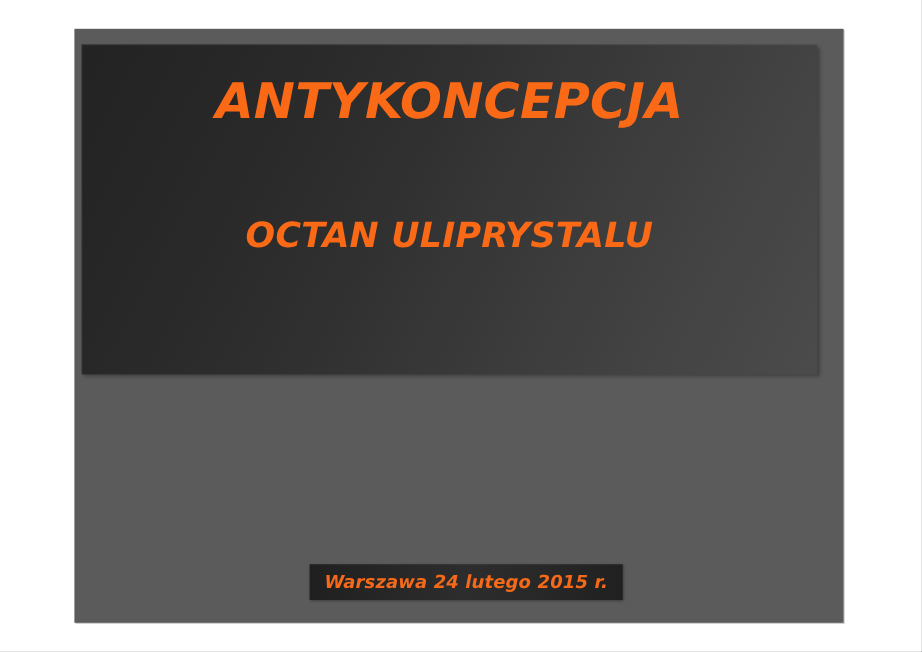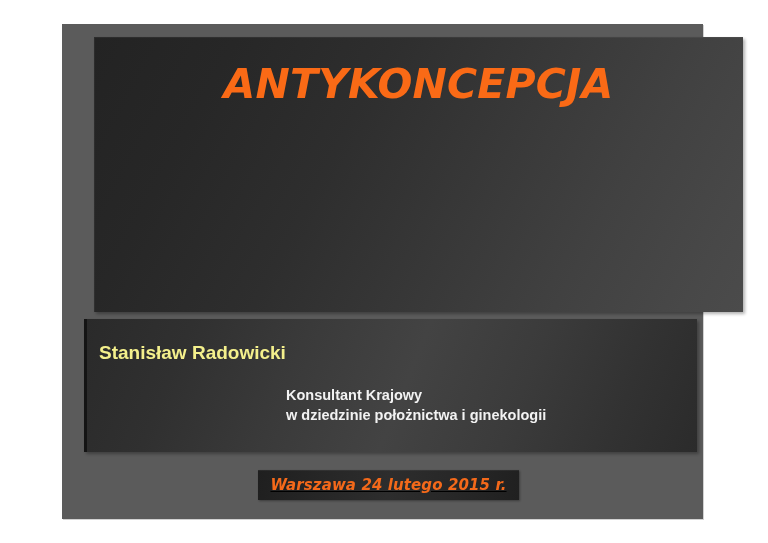--- a/index.html
+++ b/index.html
@@ -30,38 +30,37 @@
     top: 24px;
     width: 641px;
     height: 495px;
     background: #5b5b5b;
     box-shadow: 1px 1px 0 0 rgba(0,0,0,0.18);
   }
 
   
   #title-panel {
     position: absolute;
-    left: 32px;
+    left: 6px;
     top: 13px;
     width: 613px;
     height: 275px;
     background:
       linear-gradient(118deg,
         #232323 0%,
         #272727 18%,
         #2e2e2e 38%,
         #383838 58%,
         #414141 76%,
         #484848 92%,
         #4b4b4b 100%);
     box-shadow:
       inset 1px 1px 0 0 rgba(255,255,255,0.045),
       2px 2px 3px 0 rgba(0,0,0,0.30);
     overflow: hidden;
-    padding-left: 36px;
   }
 
   .title-block {
     position: absolute;
     left: 0;
     top: 24px;
     width: 100%;
     text-align: center;
   }
 
@@ -156,21 +155,20 @@
         #262626 24%,
         #2d2d2d 50%,
         #272727 76%,
         #202020 100%);
     box-shadow:
       inset 0 1px 0 0 rgba(255,255,255,0.05),
       1px 1px 2px 0 rgba(0,0,0,0.35);
     display: flex;
     align-items: center;
     justify-content: center;
-    text-decoration: underline;
   }
 
   #date-text {
     color: #f4691a;
     font-family: "DejaVu Sans", sans-serif;
     font-weight: bold;
     font-style: italic;
     font-size: 15px;
     line-height: 17px;
     letter-spacing: 0.1px;
@@ -183,32 +181,25 @@
 <div id="slide-root">
 
   <div id="slide-frame">
 
     <div id="title-panel">
 
       <div class="title-block">
         <div class="title-line">ANTYKONCEPCJA</div>
       </div>
 
+      <div class="subtitle-block">
+        <div class="subtitle-line">OCTAN ULIPRYSTALU</div>
+      </div>
 
     </div>
 
-    <div id="author-panel">
-
-      <div id="author-name">Stanisław Radowicki</div>
-
-      <div id="author-role">
-        <span class="role-line">Konsultant Krajowy</span>
-        <span class="role-line">w dziedzinie położnictwa i ginekologii</span>
-      </div>
-
-    </div>
 
     <div id="date-bar">
       <span id="date-text">Warszawa 24 lutego 2015 r.</span>
     </div>
 
   </div>
 </div>
 
 </body></html>

